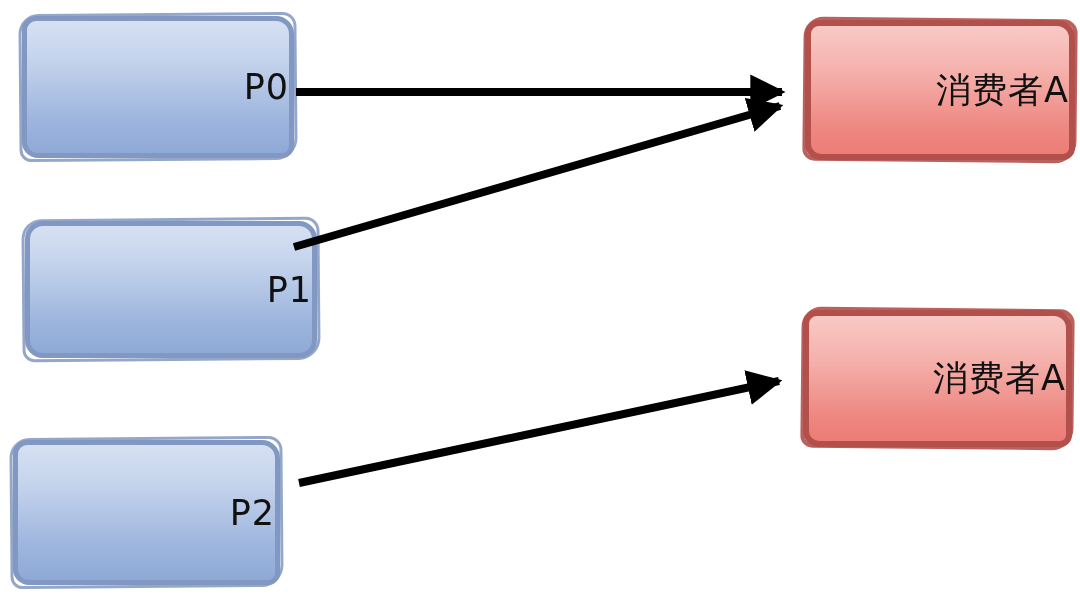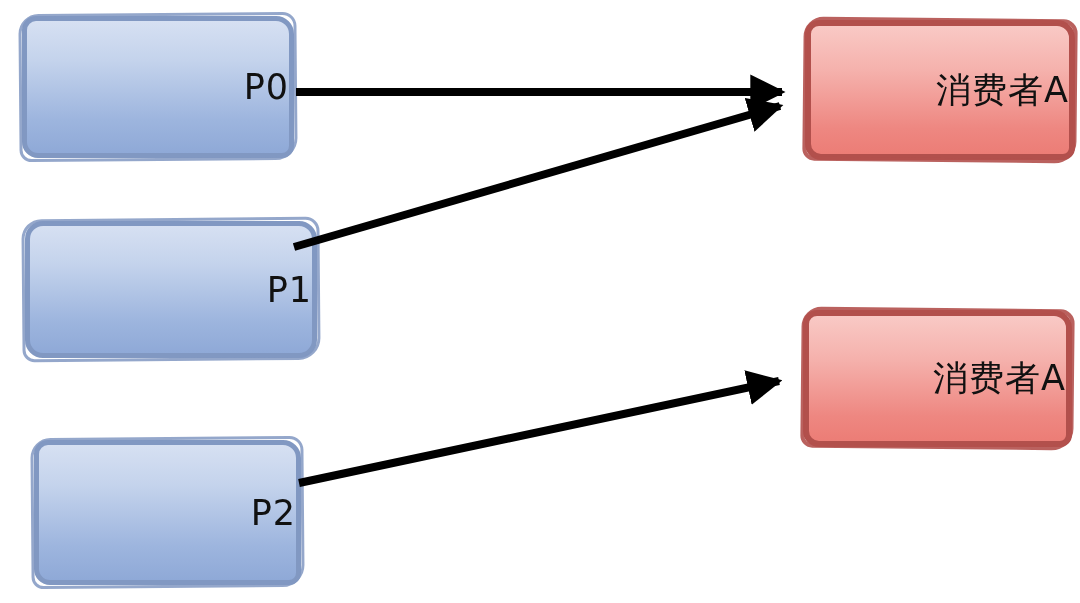--- a/index.html
+++ b/index.html
@@ -62,21 +62,21 @@
     position: relative;
     z-index: 3;
     color: #111111;
     font-size: 35px;
     letter-spacing: 1px;
     white-space: nowrap;
   }
   
   .node-p0        { left: 22px;  top: 16px;  width: 272px; height: 142px; }
   .node-p1        { left: 25px;  top: 221px; width: 292px; height: 137px; border-radius: 18px; }
-  .node-p2        { left: 34px;  top: 440px; width: 267px; height: 145px; }
+  .node-p2        { left: 13px;  top: 440px; width: 267px; height: 145px; }
   .node-consumer-a{ left: 790px; top: 20px;  width: 270px; height: 140px; }
   .node-consumer-b{ left: 788px; top: 310px; width: 269px; height: 137px; }
 </style>
 </head>
 <body>
 
 <div class="canvas">
 
   <svg class="edges-layer" viewBox="0 0 1080 603" xmlns="http://www.w3.org/2000/svg">
     <defs>

